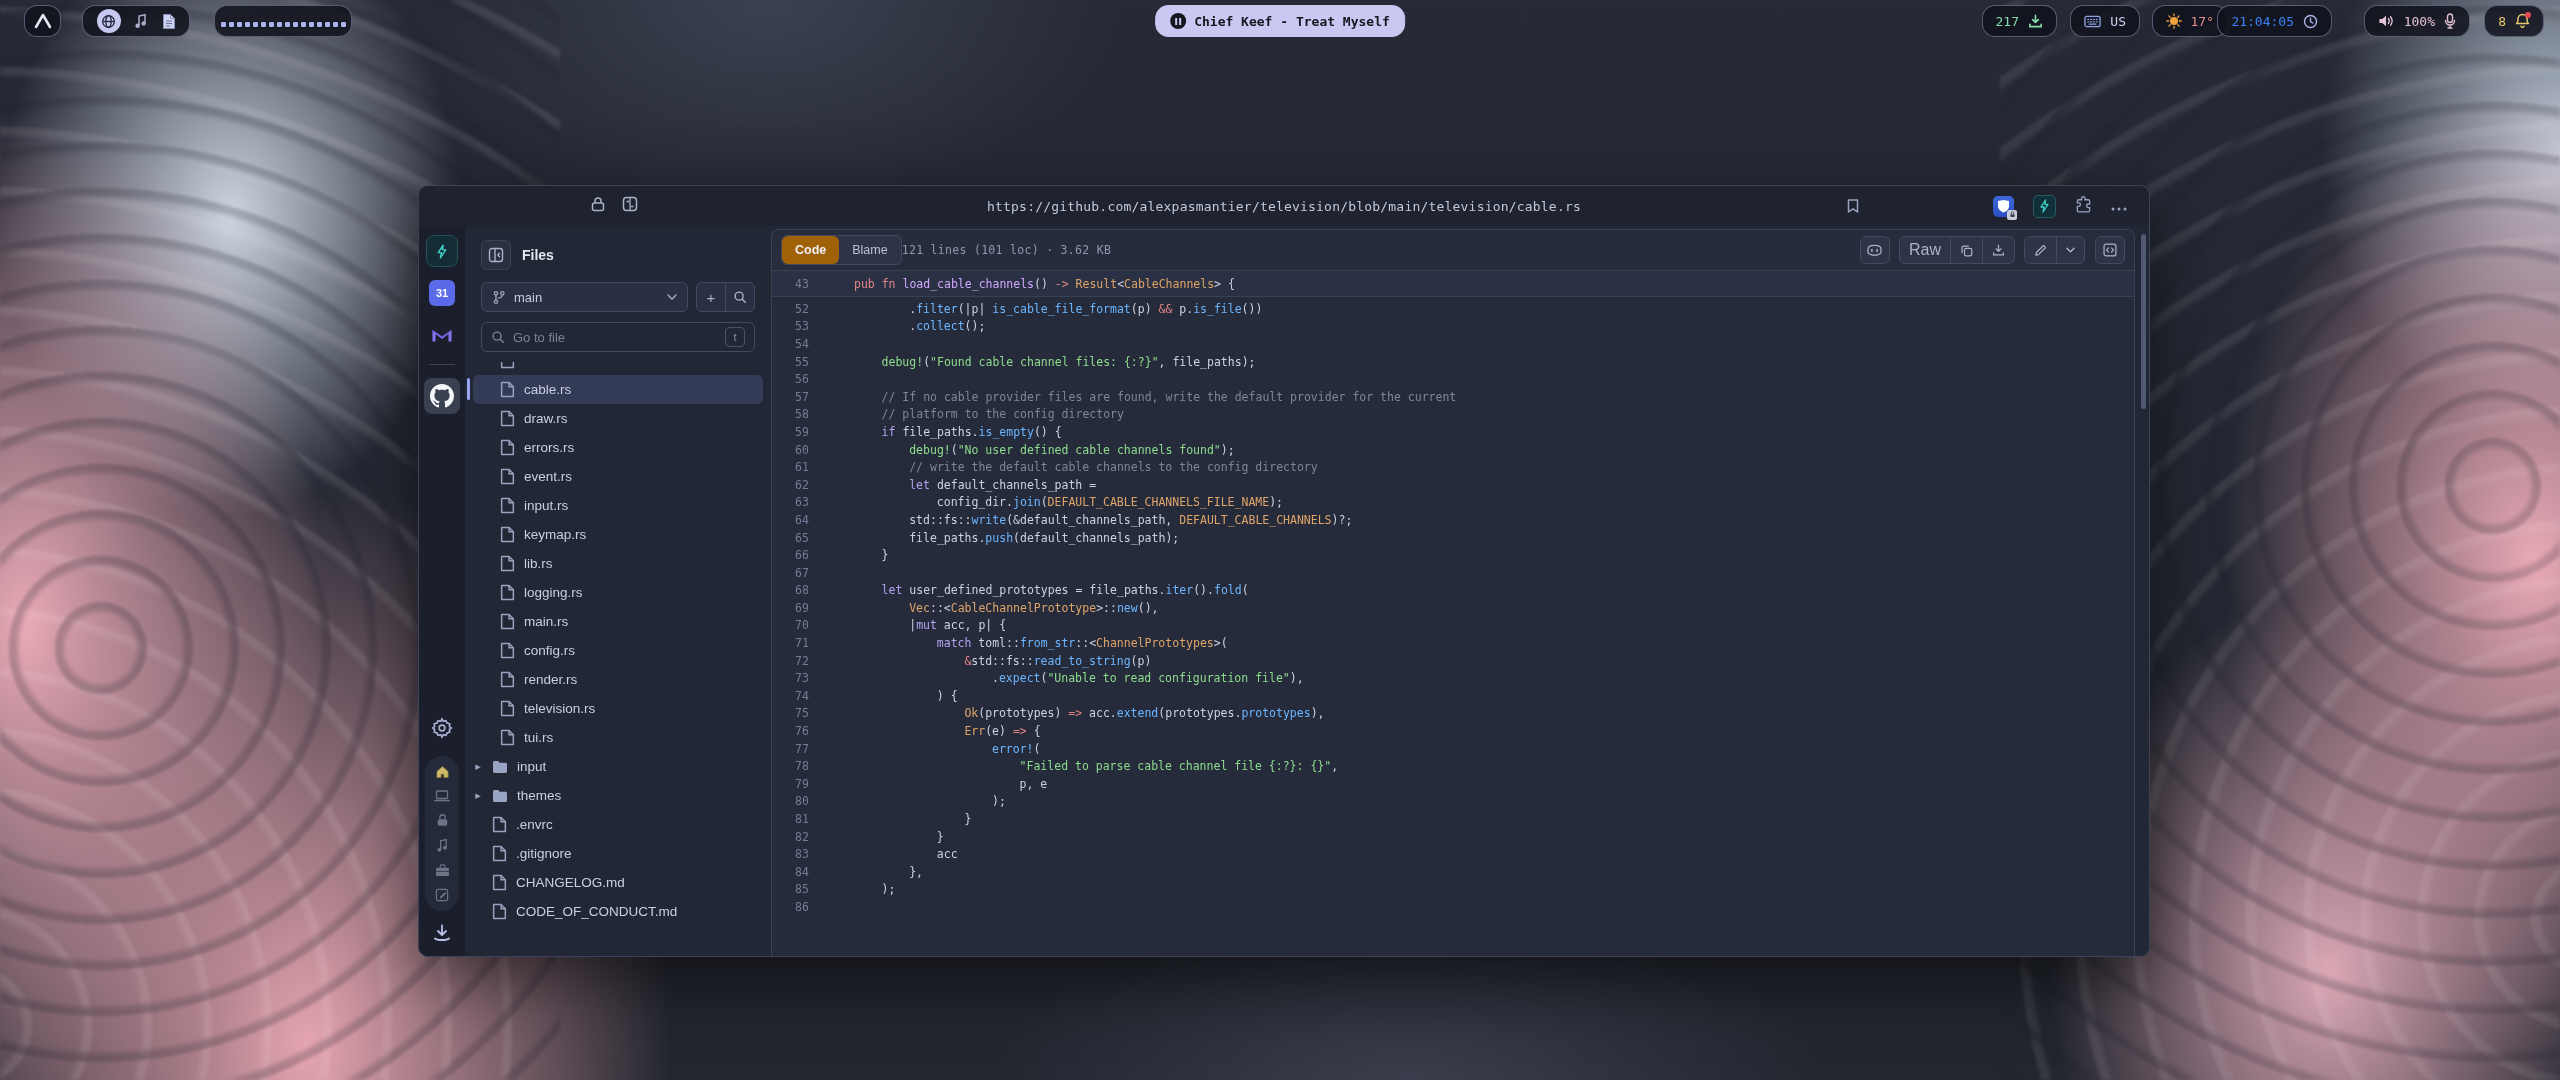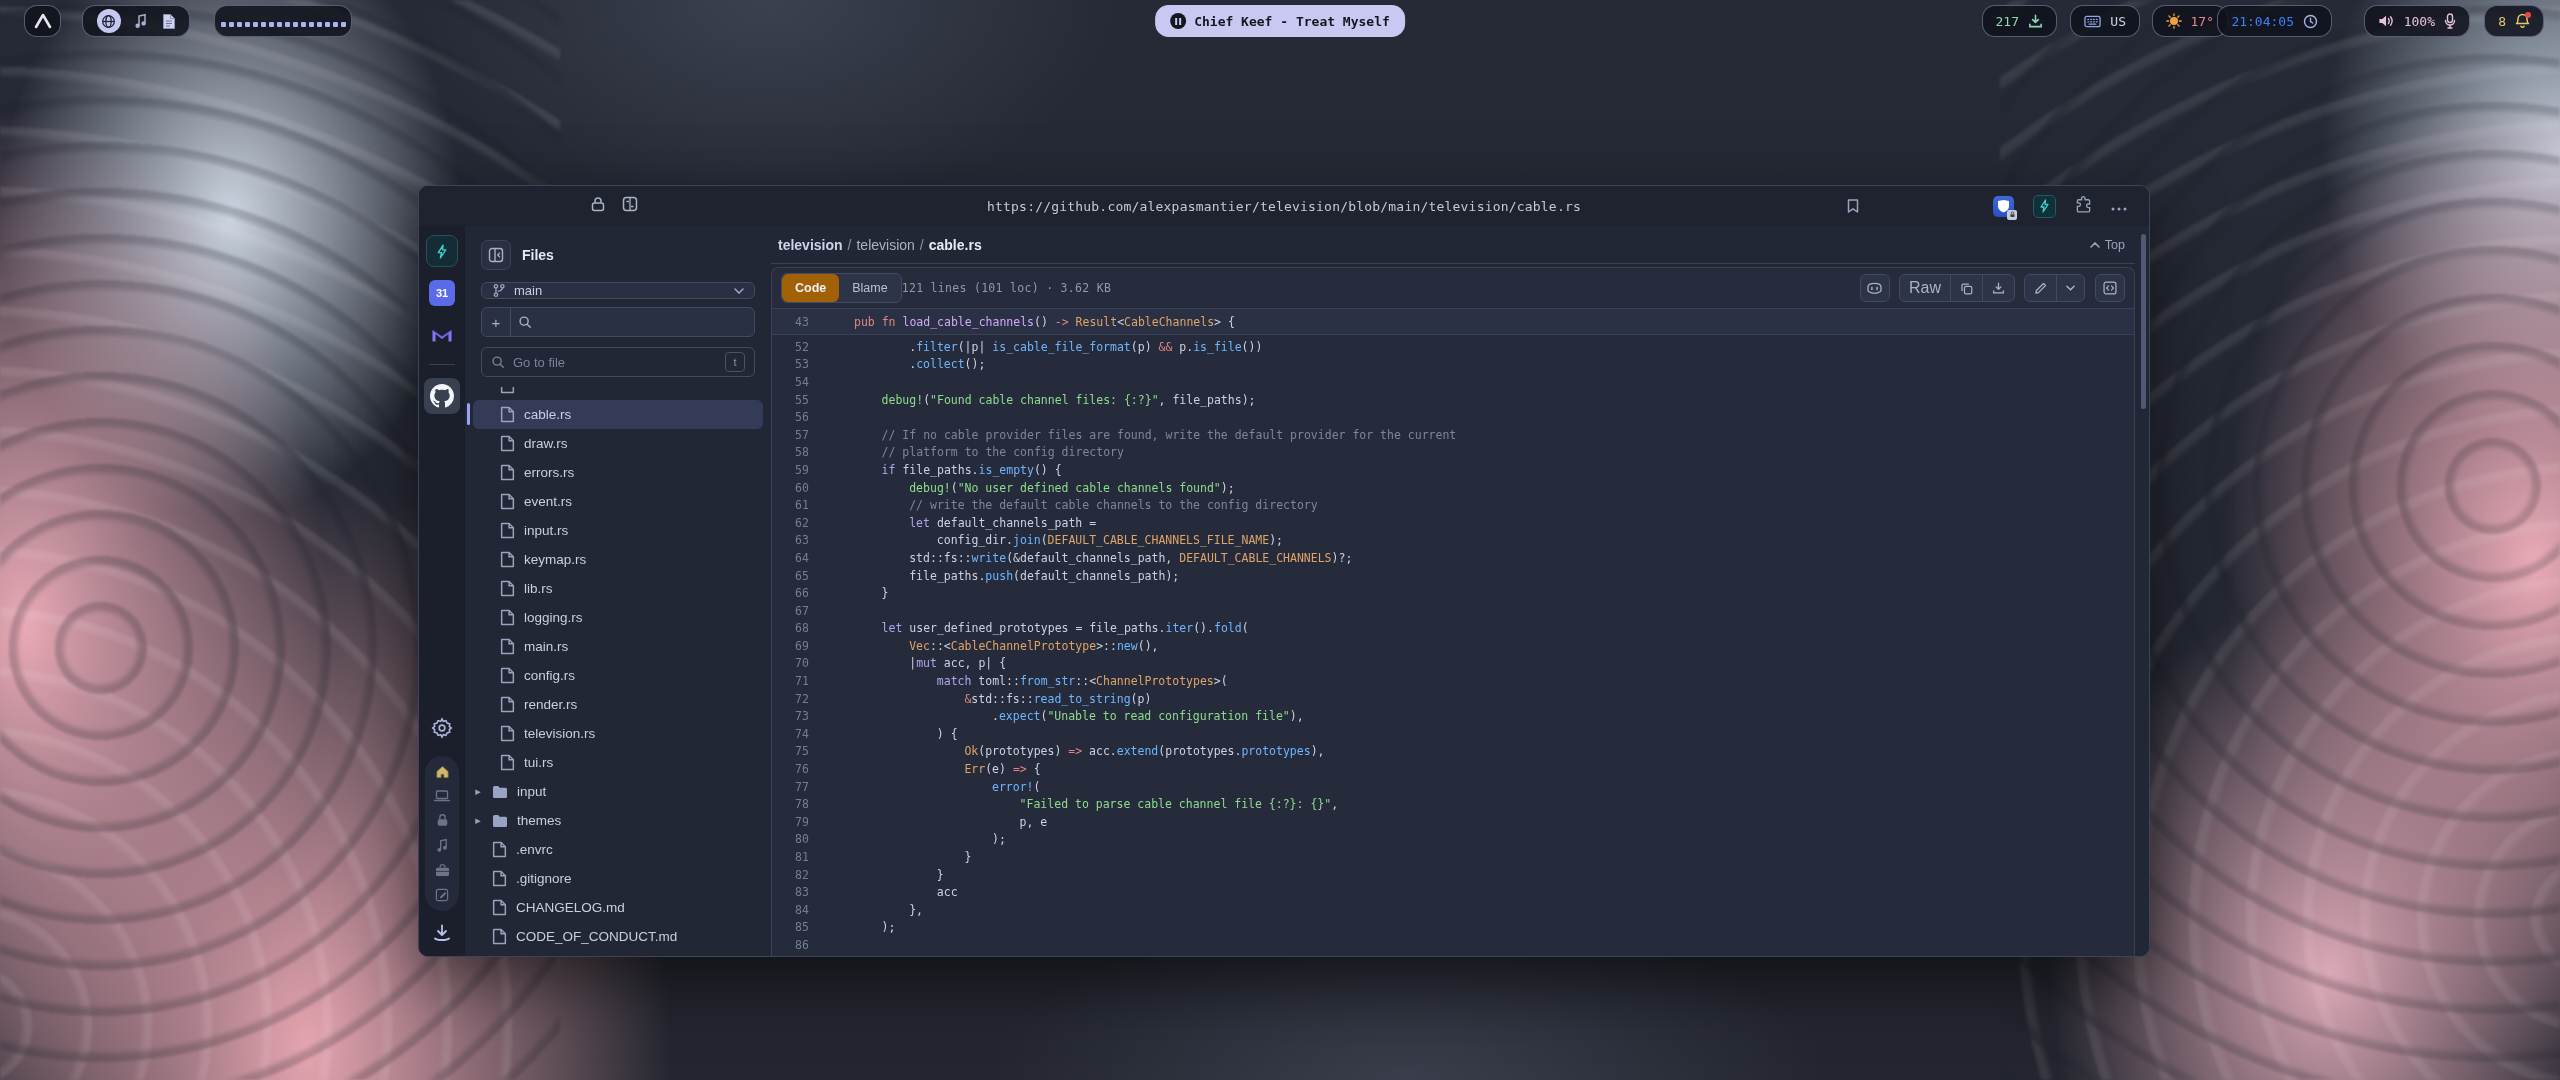--- a/index.html
+++ b/index.html
@@ -81,21 +81,21 @@
   #strip-download{margin-bottom:10px;}
   
   #page{flex:1;background:#222736;display:flex;min-width:0;position:relative;}
   #pg-scrollthumb{position:absolute;right:3px;top:8px;width:5px;height:175px;border-radius:3px;background:#5a6380;opacity:.85;}
   
   #sidebar{width:306px;flex:0 0 306px;box-sizing:border-box;padding-top:14px;overflow:hidden;}
   #sb-head{display:flex;align-items:center;gap:11px;padding:0 16px;height:30px;}
   #panel-btn{width:28px;height:28px;border-radius:6px;background:#2a3042;border:1px solid #3b4254;
     display:flex;align-items:center;justify-content:center;}
   #sb-title{font-size:14px;font-weight:bold;color:#e4e8f2;}
-  #branch-row{display:flex;gap:8px;padding:0 16px;margin-top:12px;flex-direction:column;}
+  #branch-row{display:flex;gap:8px;padding:0 16px;margin-top:12px;}
   #branch-sel{flex:1;height:30px;box-sizing:border-box;background:#2a3043;border:1px solid #434a62;border-radius:6px;
     display:flex;align-items:center;gap:8px;padding:0 10px;font-size:13px;color:#c6cde0;}
   #branch-sel .sp{flex:1;}
   #sb-btns{height:30px;box-sizing:border-box;background:#2a3043;border:1px solid #434a62;border-radius:6px;
     display:flex;align-items:stretch;}
   #sb-btns>div{width:28px;display:flex;align-items:center;justify-content:center;color:#aab2c8;font-size:15px;}
   #sb-btns .bdiv{width:1px;background:#434a62;padding:0;}
   #goto{margin:10px 16px 0;height:30px;box-sizing:border-box;border:1px solid #434a62;border-radius:6px;
     display:flex;align-items:center;gap:8px;padding:0 9px;font-size:13px;color:#79829a;}
   #goto .sp{flex:1;}
@@ -605,32 +605,20 @@
                 <svg width="15" height="17" viewBox="0 0 14 16">
                   <path d="M1.5 1.5h7l4 4v9h-11z" fill="none" stroke="#9aa3bd" stroke-width="1.4" stroke-linejoin="round"></path>
                   <path d="M8.5 1.5v4h4" fill="none" stroke="#9aa3bd" stroke-width="1.4"></path>
                 </svg>
                 <span>CODE_OF_CONDUCT.md</span>
               </div>
             </div>
         </div>
 
         <div id="maincol">
-          <div id="crumbrow">
-            <span id="crumbs">
-              <span class="cr1">television</span><span class="crsep">/</span><span class="cr2">television</span><span class="crsep">/</span><span class="cr3">cable.rs</span>
-            </span>
-            <span class="sp"></span>
-            <span id="top-link">
-              <svg width="10" height="6" viewBox="0 0 10 6">
-                  <path d="M1 5l4-4 4 4" fill="none" stroke="#9aa3bd" stroke-width="1.6" stroke-linecap="round"></path>
-                </svg>
-              <span>Top</span>
-            </span>
-          </div>
 
           <div id="codebox">
             <div id="codebar">
               <div id="seg">
                 <span class="segc active">Code</span>
                 <span class="segc">Blame</span>
               </div>
               <span id="file-meta">121 lines (101 loc) · 3.62 KB</span>
               <span class="sp"></span>
               <div class="tbtn" id="copilot-btn">

